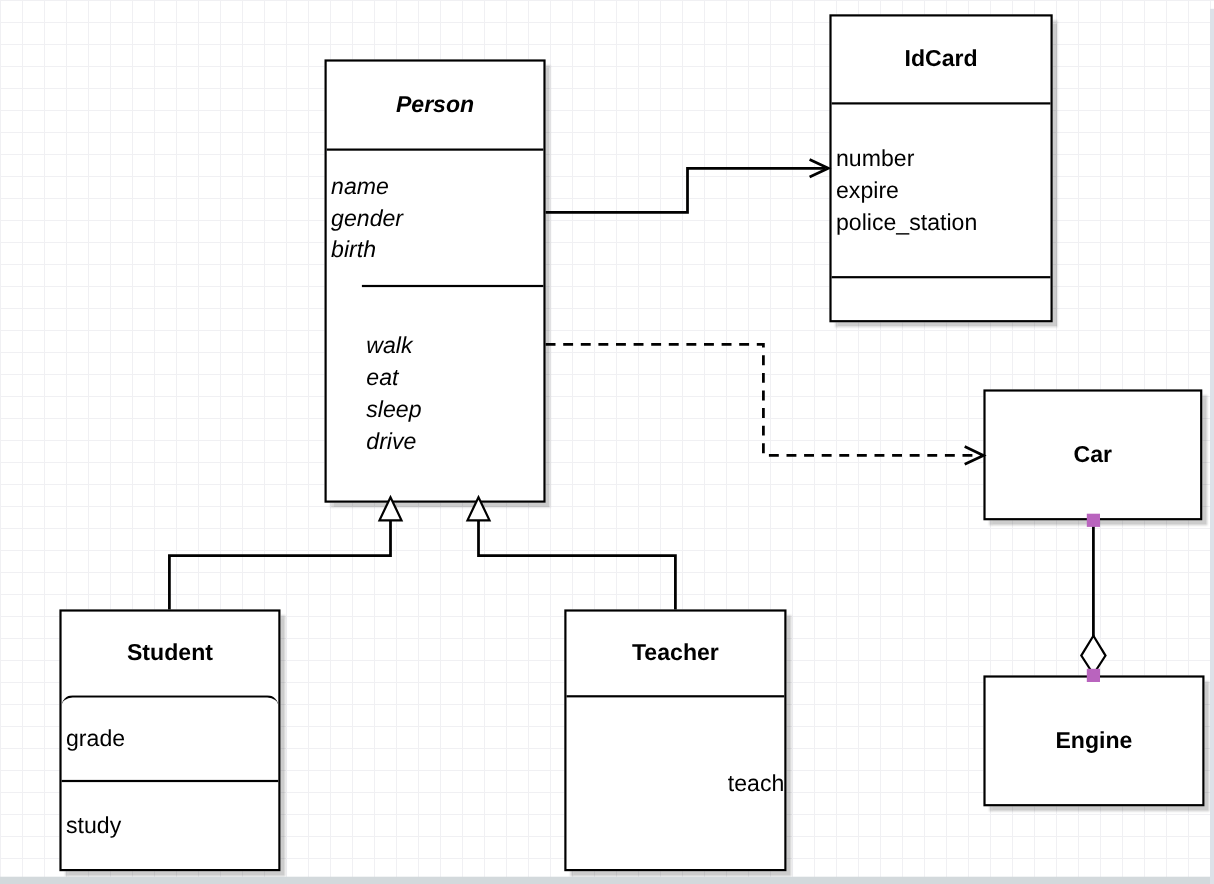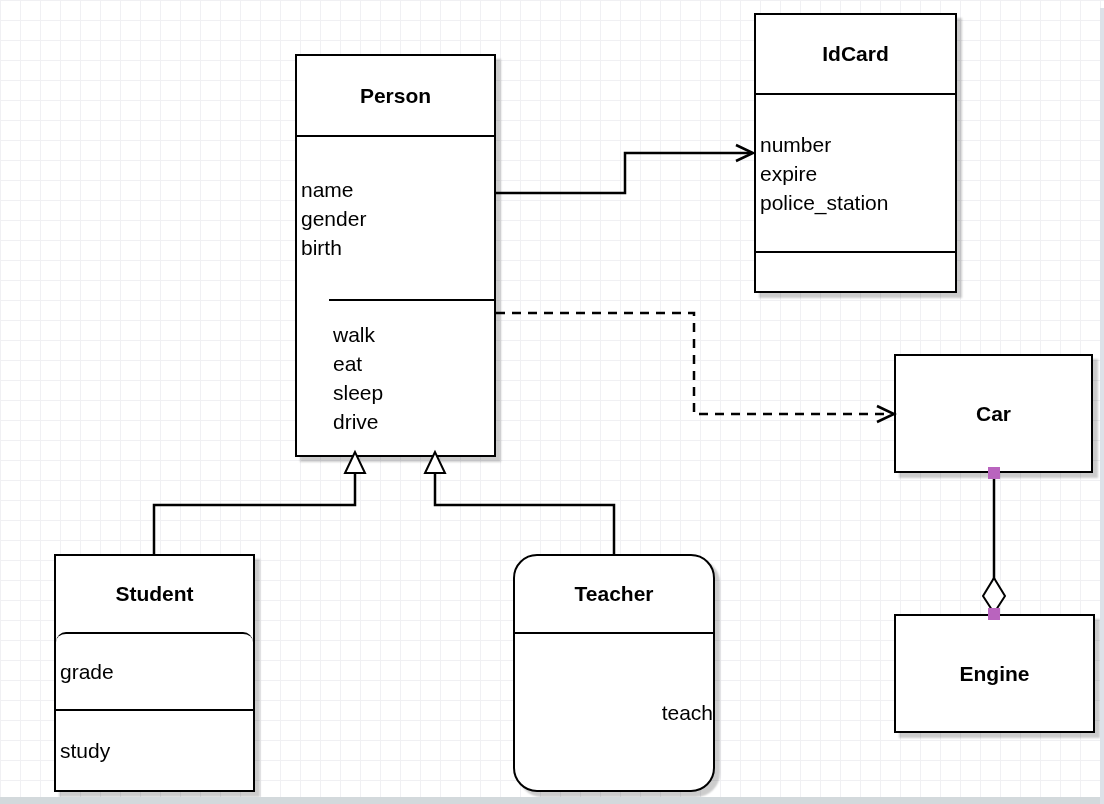--- a/index.html
+++ b/index.html
@@ -55,23 +55,23 @@
   .page-edge-right{
     position:absolute;right:0;top:8px;width:4px;height:796px;
     background:#dde1e8;z-index:3;
   }
 </style>
 </head>
 <body>
 
 <div id="canvas">
 
-  <div class="uml-class" style="left:295px;top:54px;width:201px;height:403px;">
+  <div class="uml-class" style="left:295px;top:54px;width:201px;height:403px;font-style:italic;">
     <div class="uml-title" style="height:79px;">Person</div>
-    <div class="uml-section" style="height:164px;">
+    <div class="uml-section" style="height:124px;">
       <div class="uml-member">name</div>
       <div class="uml-member">gender</div>
       <div class="uml-member">birth</div>
     </div>
     <div class="uml-section" style="flex:1 1 auto;margin-left:32px;">
       <div class="uml-member">walk</div>
       <div class="uml-member">eat</div>
       <div class="uml-member">sleep</div>
       <div class="uml-member">drive</div>
     </div>
@@ -98,21 +98,21 @@
   <div class="uml-class" style="left:54px;top:554px;width:201px;height:238px;">
     <div class="uml-title" style="height:76px;">Student</div>
     <div class="uml-section" style="height:77px;border-radius:10px;">
       <div class="uml-member">grade</div>
     </div>
     <div class="uml-section" style="flex:1 1 auto;">
       <div class="uml-member">study</div>
     </div>
   </div>
 
-  <div class="uml-class" style="left:513px;top:554px;width:202px;height:238px;border-radius:24px;">
+  <div class="uml-class" style="left:513px;top:554px;width:202px;height:238px;">
     <div class="uml-title" style="height:76px;">Teacher</div>
     <div class="uml-section" style="flex:1 1 auto;align-items:flex-end;">
       <div class="uml-member">teach</div>
     </div>
   </div>
 
   <svg id="edges" width="1104" height="804" viewBox="0 0 1104 804">
 
     <g>
       <path class="edge-stroke" d="M496,193 L625,193 L625,153 L750,153"></path>

